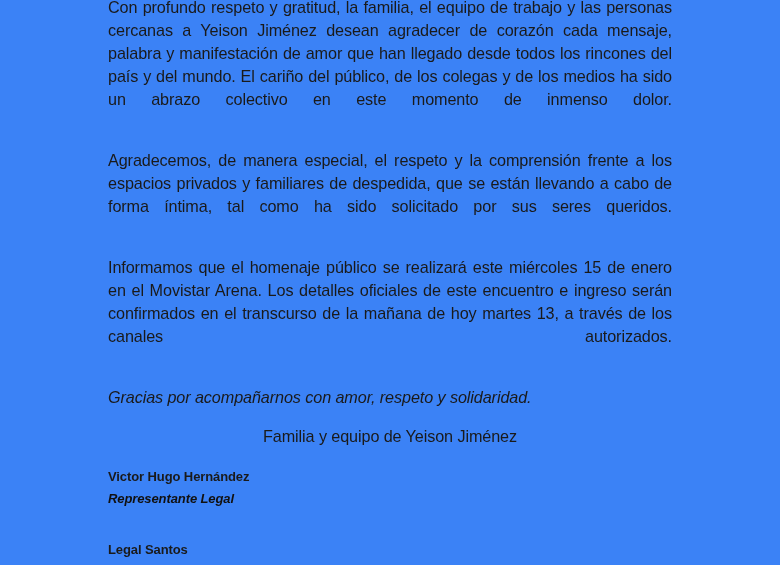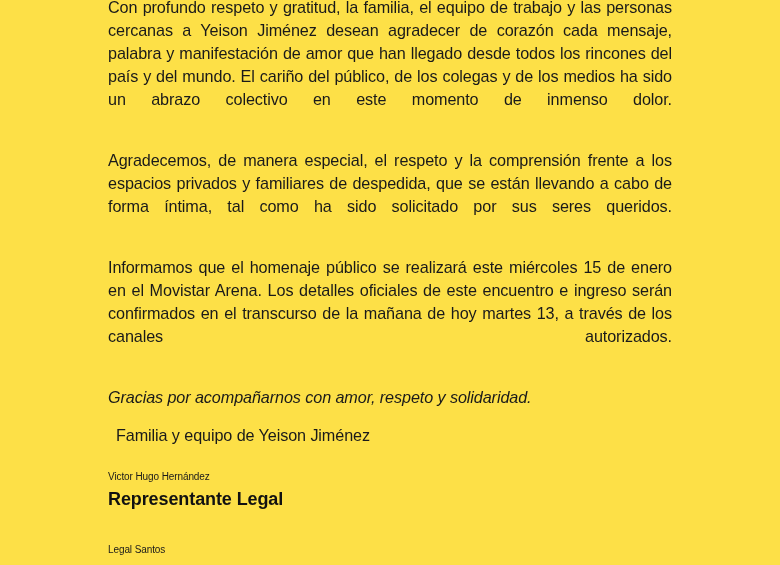--- a/index.html
+++ b/index.html
@@ -13,21 +13,21 @@
     background: #ffffff;
     font-family: "Liberation Sans", "DejaVu Sans", sans-serif;
     color: #1a1a1a;
     overflow: hidden;
   }
 
   .statement-sheet {
     position: relative;
     width: 780px;
     height: 565px;
-    background: #fde047;
+    background: #3b82f6;
     box-sizing: border-box;
     overflow: hidden;
   }
 
   
   .statement-body {
     position: absolute;
     left: 108px;
     top: -4px;
     width: 564px;
@@ -55,57 +55,58 @@
     margin: 0 0 15px 0;
     font-size: 16.2px;
     line-height: 23px;
     text-align: left;
     letter-spacing: -0.1px;
     color: #1a1a1a;
     font-style: italic;
   }
 
   .signoff-line {
-    margin: 8px;
+    margin: 16px;
     font-size: 16.2px;
     line-height: 23px;
-    text-align: left;
+    text-align: center;
     letter-spacing: -0.1px;
     color: #1a1a1a;
   }
 
   .signature-block {
     position: absolute;
     left: 108px;
     top: 466px;
     width: 564px;
   }
 
   .signature-entry {
     margin: 0 0 29px 0;
   }
 
   .signature-entry:last-child {
     margin-bottom: 0;
   }
 
   .signatory-name {
-    font-size: 10px;
+    font-size: 13px;
     line-height: 22px;
-    font-weight: 400;
+    font-weight: 700;
     letter-spacing: -0.1px;
     color: #1a1a1a;
   }
 
   .signatory-role {
-    font-size: 18px;
+    font-size: 13px;
     line-height: 22px;
     font-weight: 700;
     letter-spacing: -0.1px;
     color: #111111;
+    font-style: italic;
   }
 </style>
 </head>
 <body>
 
 <div class="statement-sheet">
 
   <div class="statement-body">
 
     <p class="statement-paragraph">Con profundo respeto y gratitud, la familia, el equipo de trabajo y las personas cercanas a Yeison Jiménez desean agradecer de corazón cada mensaje, palabra y manifestación de amor que han llegado desde todos los rincones del país y del mundo. El cariño del público, de los colegas y de los medios ha sido un abrazo colectivo en este momento de inmenso dolor.</p>

